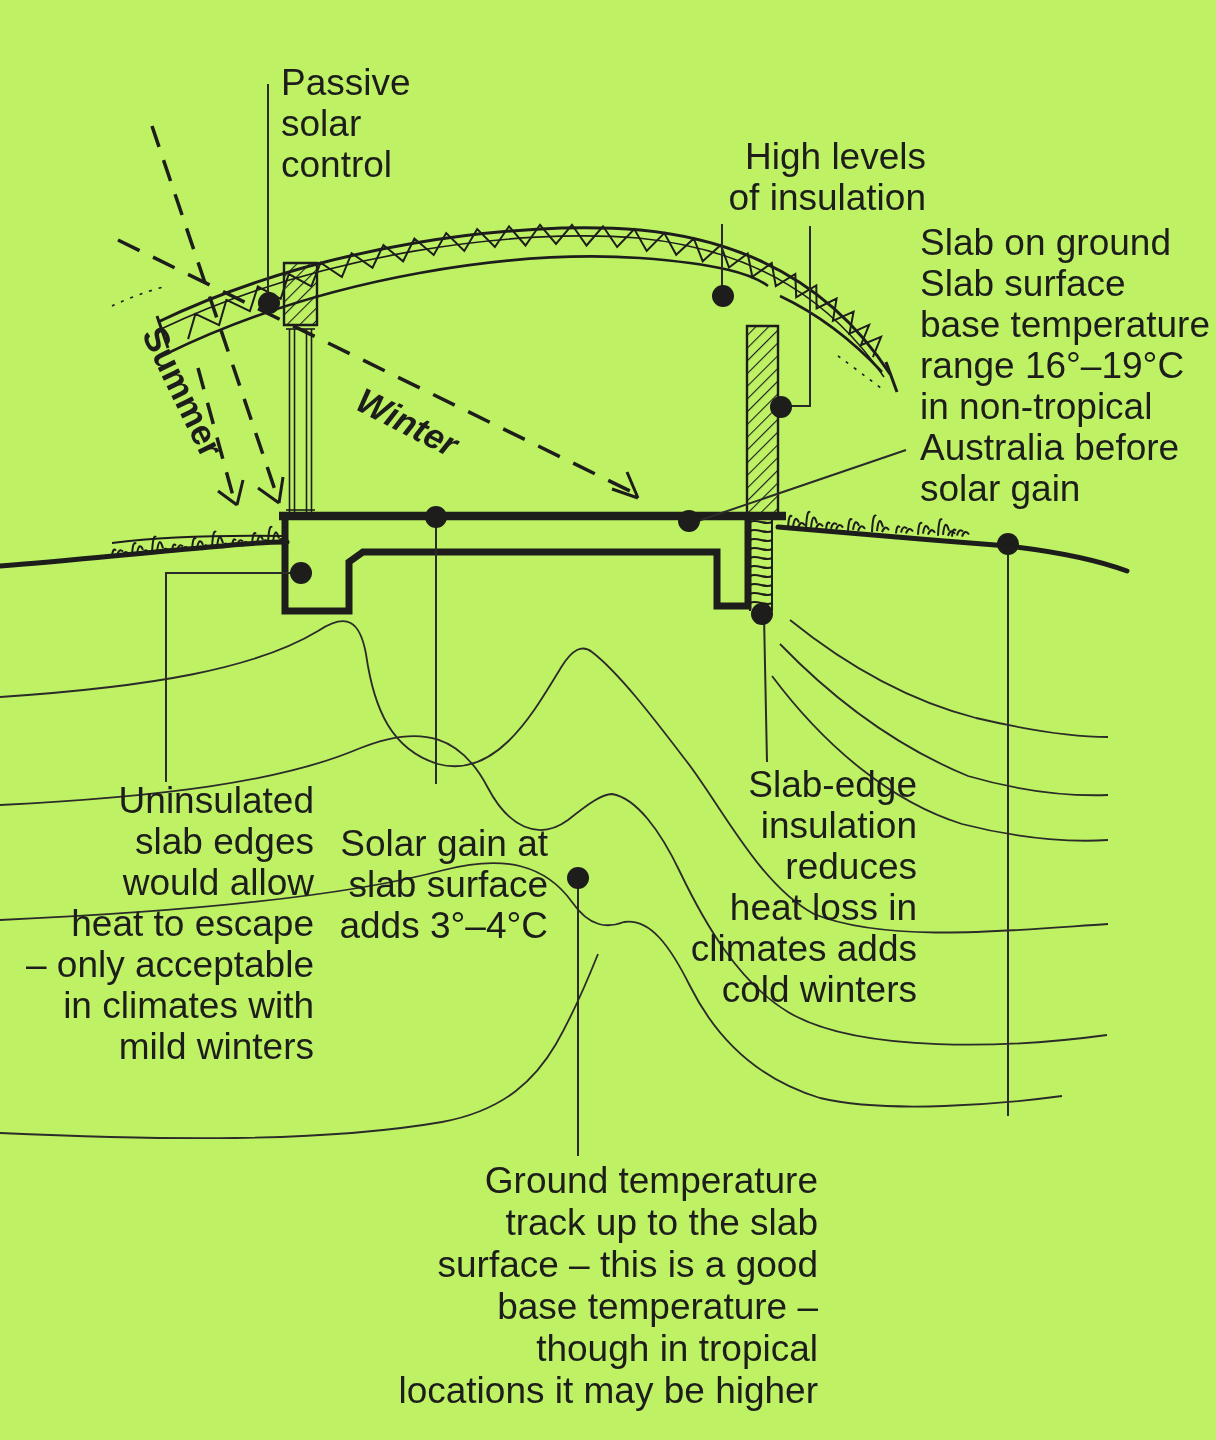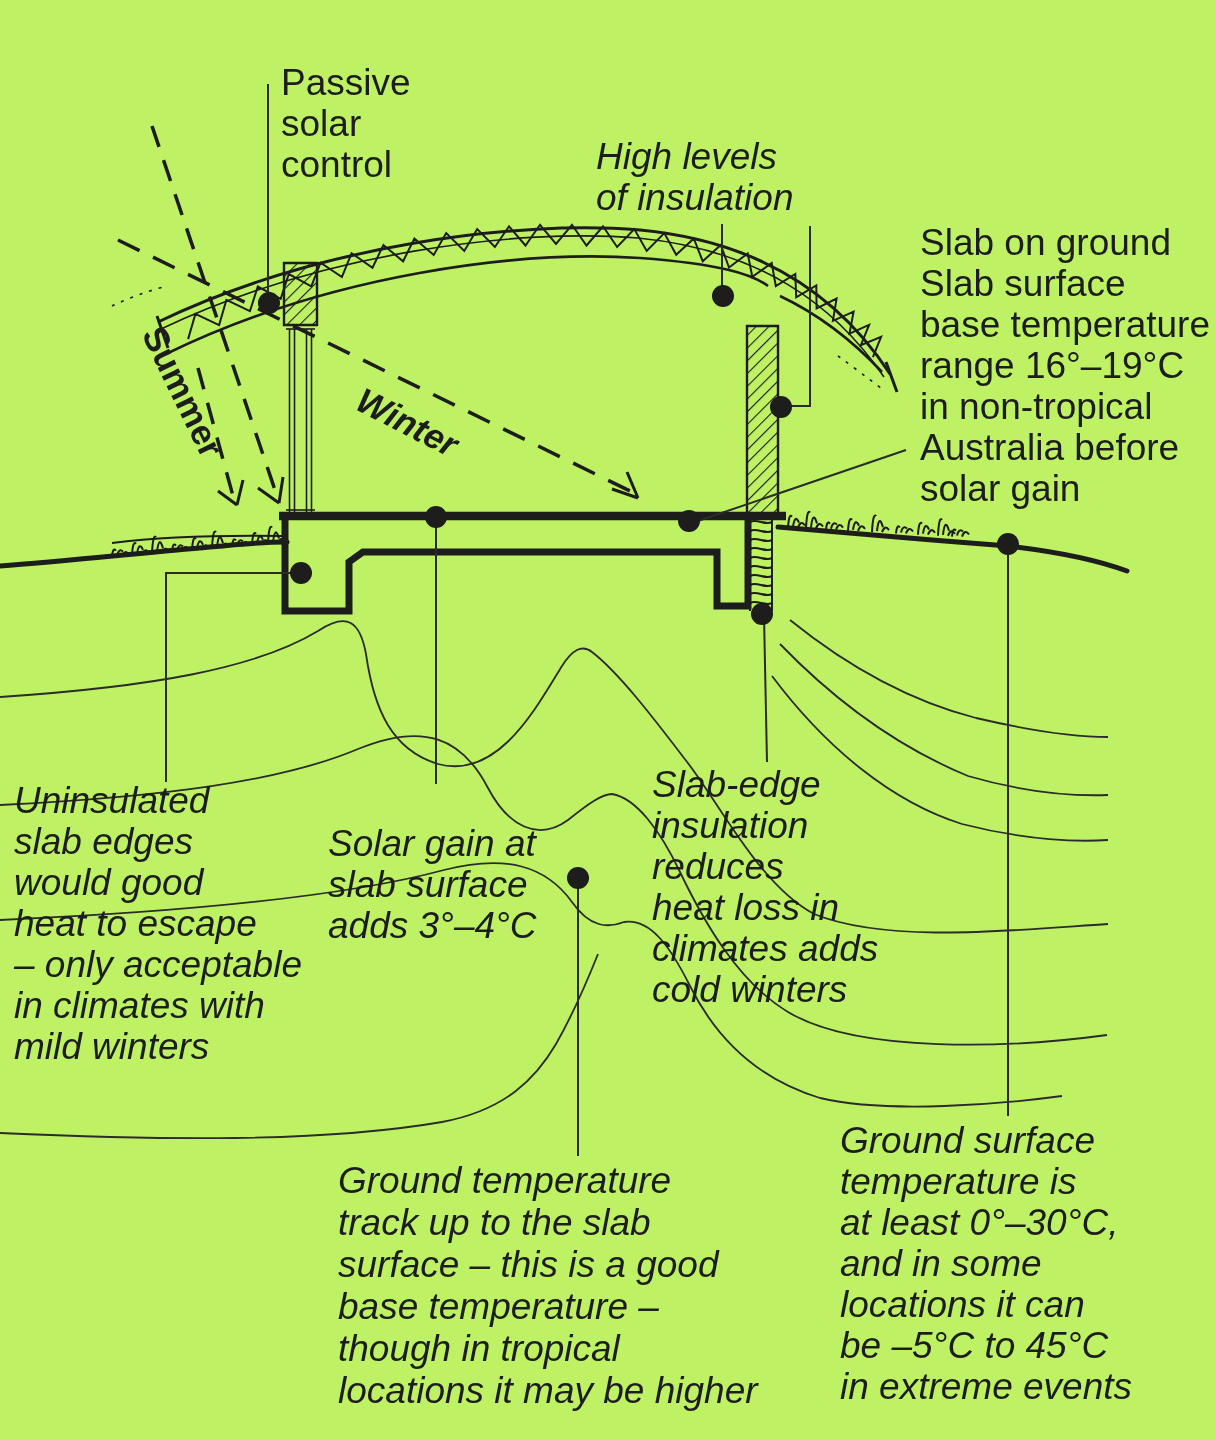--- a/index.html
+++ b/index.html
@@ -5,21 +5,21 @@
   html,body{margin:0;padding:0;background:#fff;}
   .stage{
     position:relative;width:1216px;height:1440px;background:#bef264;
     font-family:"Liberation Sans",sans-serif;overflow:hidden;
   }
   .stage svg{position:absolute;left:0;top:0;}
   .label{
     position:absolute;white-space:pre-line;color:#1d1d1b;
     font-size:37px;line-height:41px;letter-spacing:0;
   }
-  .center{text-align:left;font-style:italic;}
+  .center{text-align:right;}
   .season{
     position:absolute;color:#1d1d1b;font-weight:bold;font-size:35px;
     transform-origin:0 0;white-space:nowrap;
   }
   .italic{font-style:italic;}
   path,line,rect,circle{vector-effect:non-scaling-stroke;}
 </style>
 </head>
 <body>
 
@@ -127,21 +127,21 @@
 in non-tropical
 Australia before
 solar gain</div>
 
   <div class="season" style="left:170px;top:320px;transform:rotate(64deg);">Summer</div>
 
   <div class="season italic" style="left:368px;top:380px;transform:rotate(27deg);">Winter</div>
 
   <div class="label center" style="left:14px;top:780px;width:300px;">Uninsulated
 slab edges
-would good
+would allow
 heat to escape
 – only acceptable
 in climates with
 mild winters</div>
 
   <div class="label center" style="left:328px;top:788px;width:220px;margin-top:35px;">Solar gain at
 slab surface
 adds 3°–4°C</div>
 
   <div class="label center" style="left:652px;top:764px;width:265px;">Slab-edge
@@ -151,20 +151,13 @@
 climates adds
 cold winters</div>
 
   <div class="label center" style="left:338px;top:1160px;width:480px;line-height:42px;">Ground temperature
 track up to the slab
 surface – this is a good
 base temperature –
 though in tropical
 locations it may be higher</div>
 
-  <div class="label center" style="left:840px;top:1120px;width:350px;">Ground surface
-temperature is
-at least 0°–30°C,
-and in some
-locations it can
-be –5°C to 45°C
-in extreme events</div>
 </div>
 
 </body></html>

